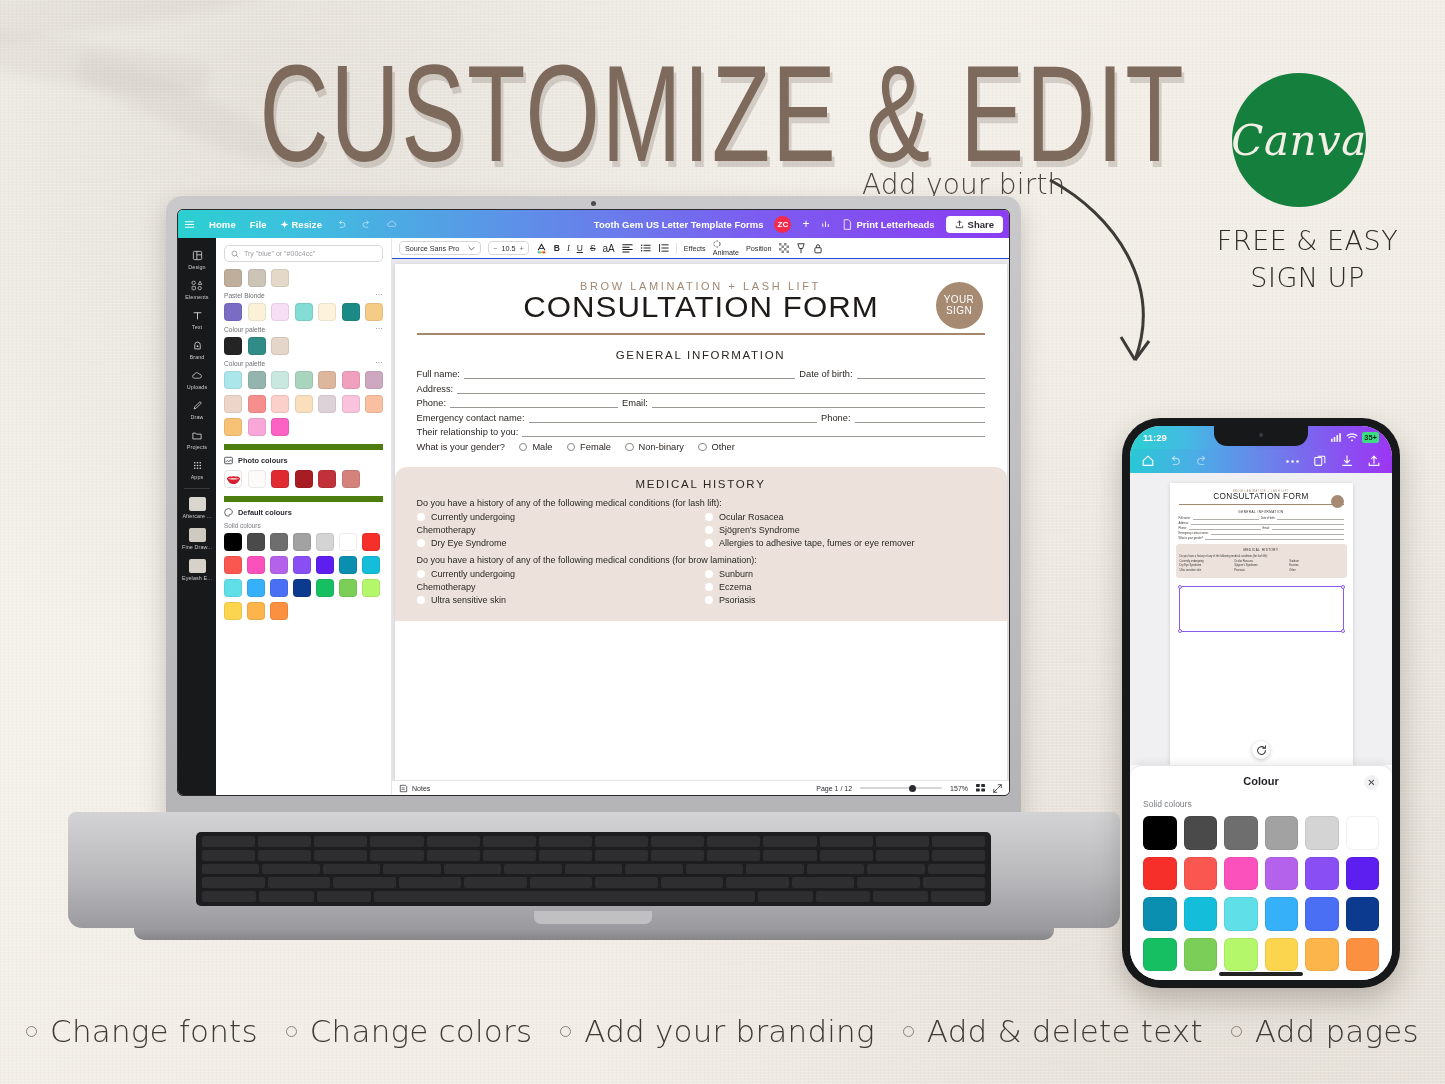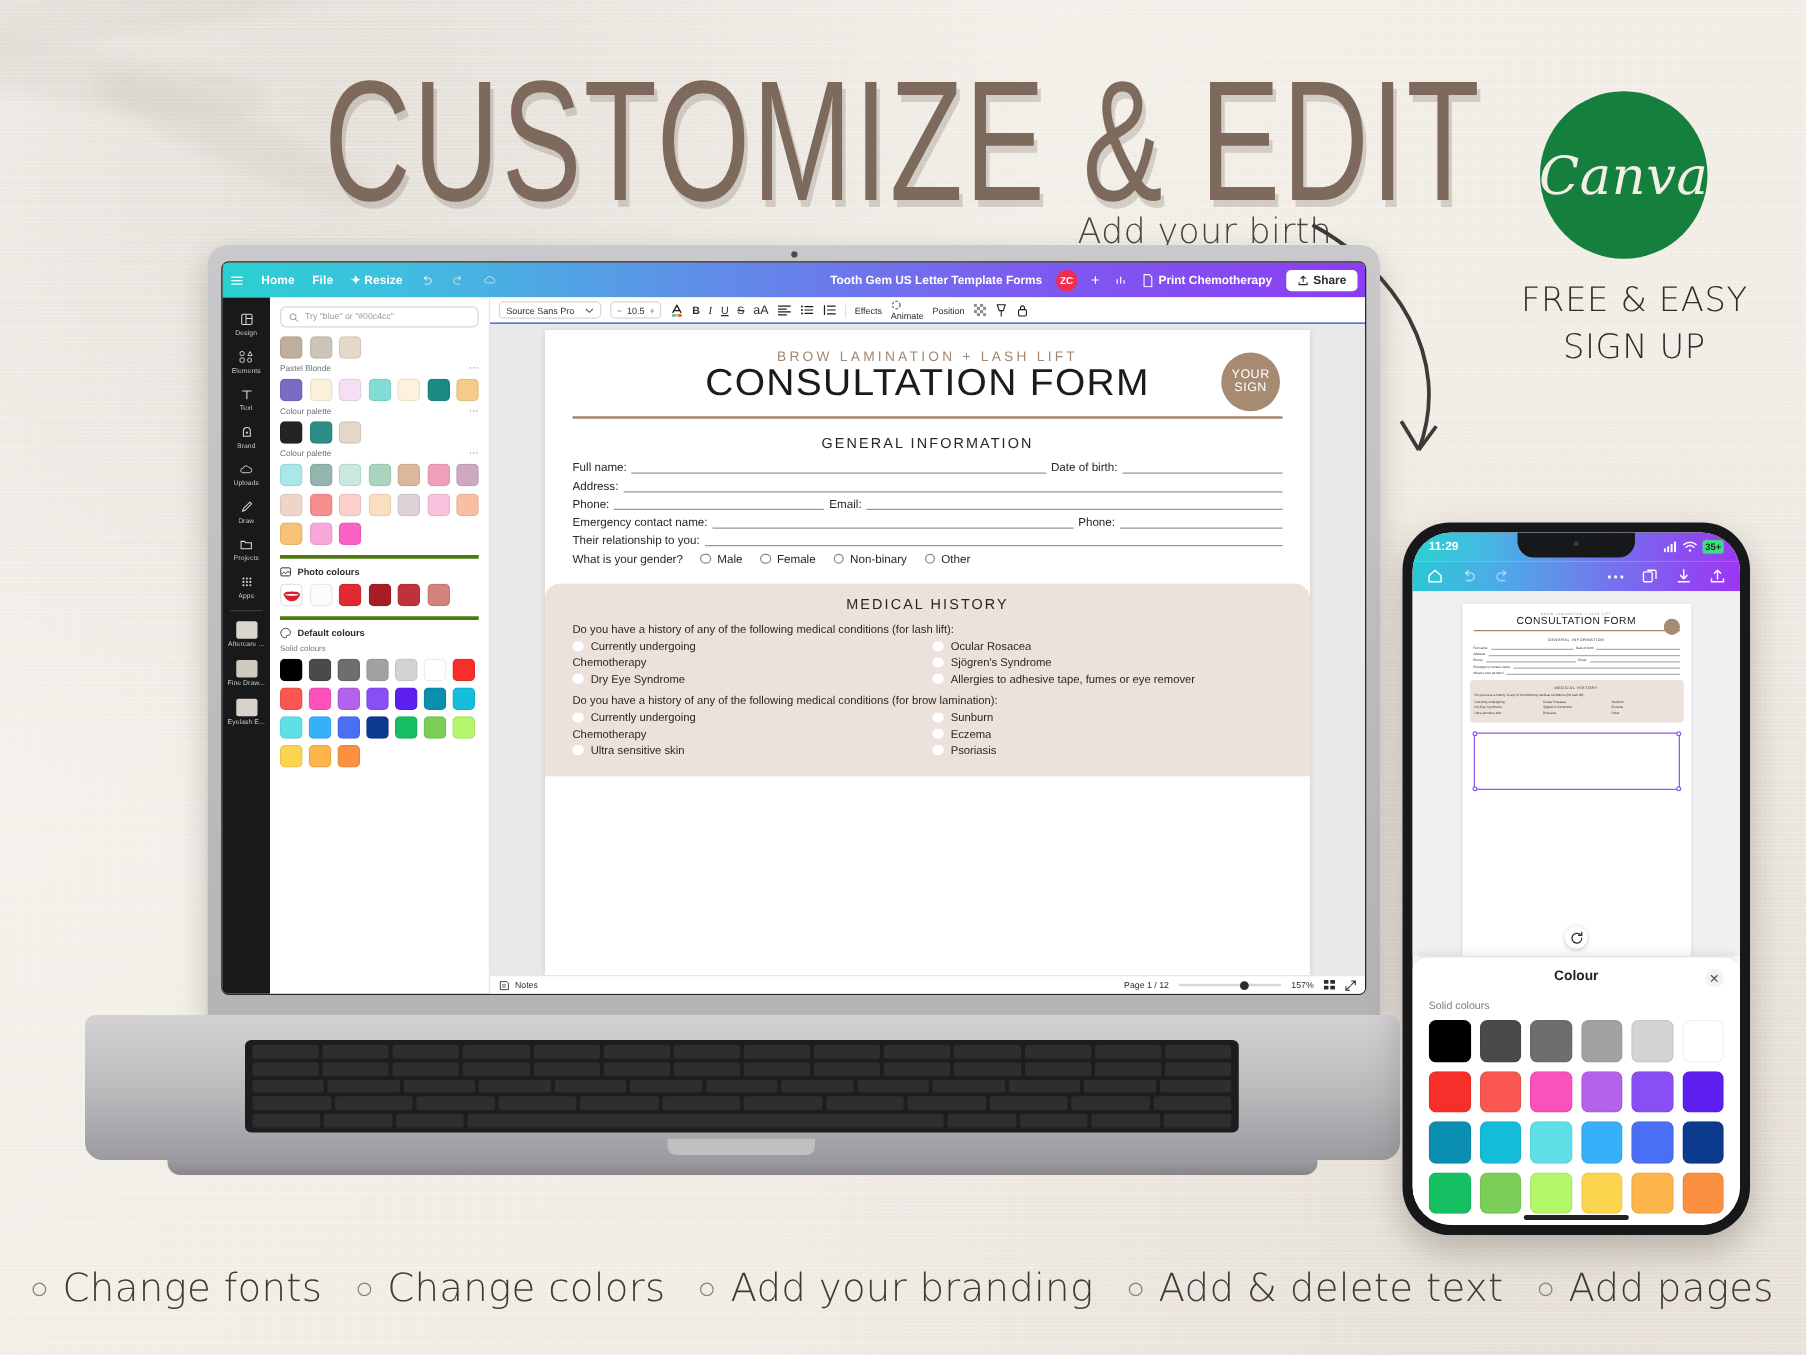--- a/index.html
+++ b/index.html
@@ -72,21 +72,21 @@
     border:1.6px solid #8b8279; display:inline-block;
   }
   .feature .lbl{
     font-size:31px; color:#403a36; letter-spacing:.2px;
     font-family:"DejaVu Sans", sans-serif; font-weight:300;
   }
 
   
   .laptop{position:absolute; left:68px; top:196px; width:1052px; height:790px;}
   .laptop-lid{
-    position:absolute; left:98px; top:0; width:938px; height:622px;
+    position:absolute; left:98px; top:0; width:855px; height:622px;
     background:linear-gradient(180deg,#c9c9cb,#b4b4b7);
     border-radius:16px 16px 6px 6px; padding:13px 11px 22px 11px;
     box-shadow:0 10px 24px rgba(80,70,62,.28);
   }
   .laptop-screen{
     position:absolute; left:11px; top:13px; right:11px; bottom:22px;
     background:#101010; border-radius:6px; overflow:hidden;
     border:1px solid #2a2a2a;
   }
   .laptop-cam{
@@ -170,21 +170,21 @@
   .swatch-row{display:flex; gap:5.5px; flex-wrap:wrap; margin-bottom:4px;}
   .sw{width:18px;height:18px;border-radius:4px;border:1px solid rgba(0,0,0,.07);}
   .sw.sm{width:17.5px;height:17.5px;}
   .pal-label{
     display:flex;align-items:center;justify-content:space-between;
     font-size:6.6px;color:#6e6f74;margin:3px 0 4px;
   }
   .pal-label .kebab{color:#8b8c90;font-size:8px;line-height:1;}
   .sec-head{
     display:flex;align-items:center;gap:5px;font-size:7.4px;color:#2b2c31;
-    font-weight:700;margin:8px 0 5px; padding-top:6px; border-top:3px solid #4d7c0f;
+    font-weight:700;margin:8px 0 5px; padding-top:6px; border-top:6px solid #4d7c0f;
   }
   .sec-sub{font-size:6.4px;color:#77787d;margin:2px 0 4px;}
   .lips{width:18px;height:18px;border-radius:4px;background:#fff;border:1px solid #e2e2e4;
     display:flex;align-items:center;justify-content:center;}
 
   .canvas-area{
     flex:1; background:#e9e9ec; display:flex; flex-direction:column; min-width:0;
   }
   .tool-row{
     height:21px; flex:none; background:#fff; border-bottom:1px solid #1d4ed8;
@@ -391,21 +391,21 @@
                     <path d="M4 11V7M8 11V4M12 11V8"></path>
                   </g>
                 </svg>
             </span>
             <span class="print-btn">
               <span>
                 <svg width="10" height="11" viewBox="0 0 14 16">
                     <path d="M3 1h6l3 3v11H3z" stroke="#fff" stroke-width="1.2" fill="none"></path>
                   </svg>
               </span>
-              <span>Print Chemotherapy</span>
+              <span>Print Letterheads</span>
             </span>
             <span class="share-btn">
               <span>
                 <svg width="9" height="9" viewBox="0 0 14 14">
                     <path d="M7 1.5v7M4.2 4.3L7 1.5l2.8 2.8M2 9.5v2.5h10V9.5" stroke="#2a2a33" stroke-width="1.3" fill="none" stroke-linecap="round"></path>
                   </svg>
               </span>
               <span>Share</span>
             </span>
           </div>

